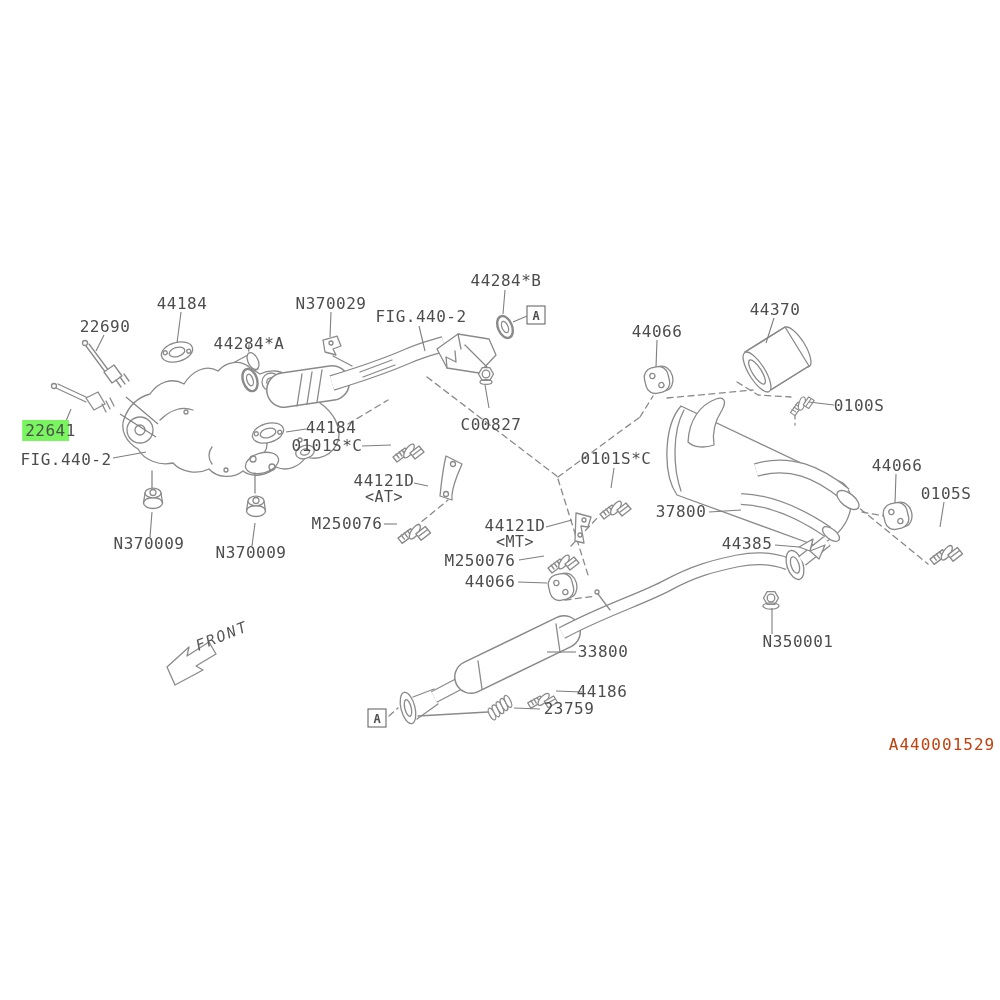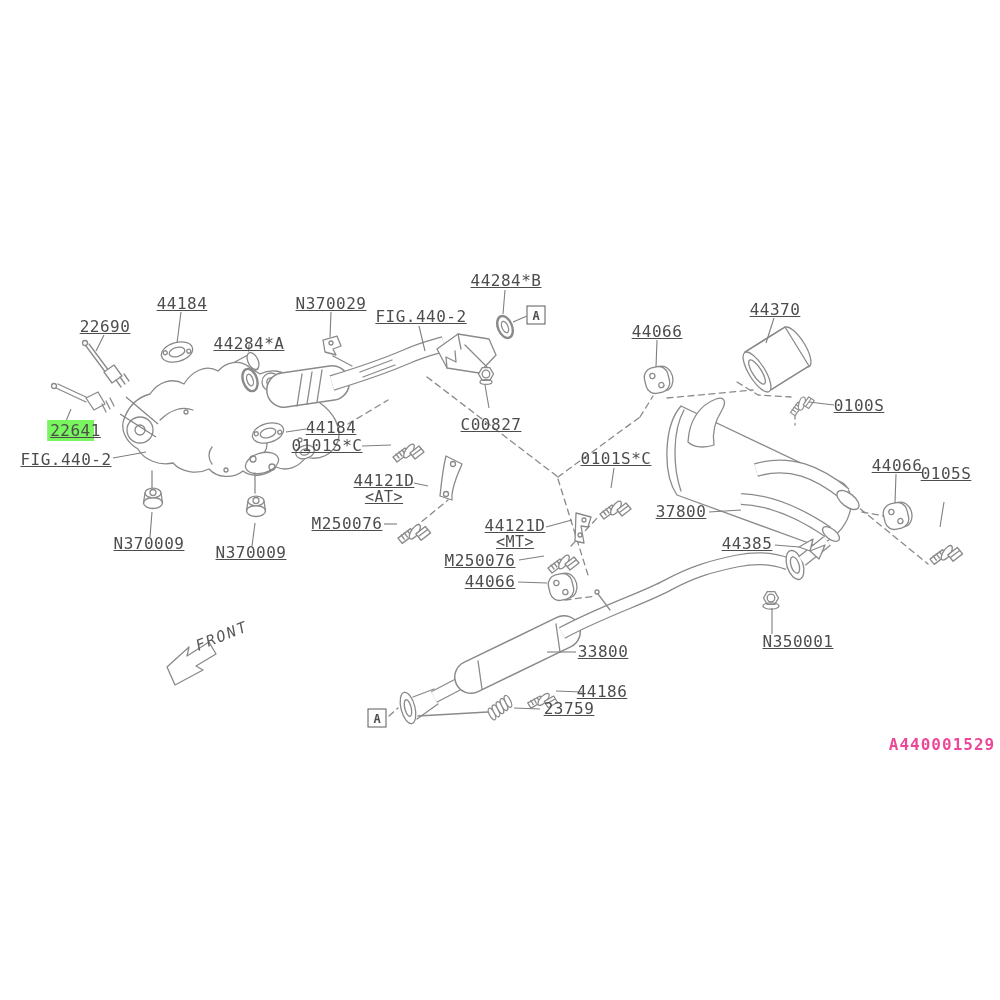--- a/index.html
+++ b/index.html
@@ -6,29 +6,29 @@
   #stage{position:relative;width:1000px;height:1000px;background:#ffffff;overflow:hidden;
          font-family:"DejaVu Sans Mono",monospace;}
   #lineart{position:absolute;left:0;top:0;}
   .ln{stroke:#8a8a8a;fill:none;stroke-width:1.3;stroke-linecap:round;stroke-linejoin:round;}
   .f-w{fill:#ffffff;}
   .dash{stroke-dasharray:6 4.5;}
   .ldr{stroke:#7f7f7f;stroke-width:1.1;fill:none;}
   .pipe-o{stroke:#8a8a8a;fill:none;}
   .pipe-i{stroke:#ffffff;fill:none;}
   .plabel{position:absolute;transform:translate(-50%,-50%);white-space:nowrap;
-          font-size:16px;letter-spacing:.5px;color:#4d4d4d;line-height:1.0;text-align:center;text-decoration:underline;}
+          font-size:16px;letter-spacing:.5px;color:#4d4d4d;line-height:1.0;text-align:center;}
   .plabel .sub{display:block;font-size:15px;margin-top:1px;}
   .hl{background:linear-gradient(90deg,#78f55f 0 84%,rgba(255,255,255,0) 84%);padding:1px 2px 1px 3px;}
   .viewbox{position:absolute;width:17px;height:17px;border:1.6px solid #5a5a5a;background:#fff;
            color:#4d4d4d;font-size:12px;font-weight:bold;display:flex;align-items:center;
            justify-content:center;transform:translate(-50%,-50%);}
   .front-label{position:absolute;transform:translate(-50%,-50%) rotate(-22deg);font-style:italic;
            font-size:15px;letter-spacing:2px;color:#575757;}
-  .code-label{position:absolute;transform:translate(-50%,-50%);font-size:16px;letter-spacing:1px;color:#ec4899;font-weight:bold;}
+  .code-label{position:absolute;transform:translate(-50%,-50%);font-size:16px;letter-spacing:1px;color:#c2410c;}
 </style>
 </head>
 <body>
 
 <div id="stage">
 
 <svg id="lineart" width="1000" height="1000" viewBox="0 0 1000 1000">
   <defs>
     <g id="screw">
       <path class="ln f-w" d="M0,2 L12,-7 L16,-2 L4,7 Z"></path>
@@ -264,38 +264,38 @@
     <path d="M126,397 L158,424"></path>
   </g>
 </svg>
 
   <div class="plabel" style="left:105px;top:327px">22690</div>
   <div class="plabel" style="left:182px;top:304px">44184</div>
   <div class="plabel" style="left:249px;top:344px">44284*A</div>
   <div class="plabel" style="left:331px;top:304px">N370029</div>
   <div class="plabel" style="left:421px;top:317px">FIG.440-2</div>
   <div class="plabel" style="left:506px;top:281px">44284*B</div>
-  <div class="plabel" style="left:75px;top:431px"><span class="hl">22641</span></div>
+  <div class="plabel" style="left:50px;top:431px"><span class="hl">22641</span></div>
   <div class="plabel" style="left:66px;top:460px">FIG.440-2</div>
   <div class="plabel" style="left:331px;top:428px">44184</div>
   <div class="plabel" style="left:327px;top:446px">0101S*C</div>
   <div class="plabel" style="left:384px;top:489px">
     <span>44121D</span>
     <span class="sub">&lt;AT&gt;</span>
   </div>
   <div class="plabel" style="left:347px;top:524px">M250076</div>
   <div class="plabel" style="left:149px;top:544px">N370009</div>
   <div class="plabel" style="left:251px;top:553px">N370009</div>
   <div class="plabel" style="left:491px;top:425px">C00827</div>
   <div class="plabel" style="left:775px;top:310px">44370</div>
   <div class="plabel" style="left:657px;top:332px">44066</div>
   <div class="plabel" style="left:859px;top:406px">0100S</div>
   <div class="plabel" style="left:616px;top:459px">0101S*C</div>
   <div class="plabel" style="left:897px;top:466px">44066</div>
-  <div class="plabel" style="left:946px;top:474px">0105S</div>
+  <div class="plabel" style="left:946px;top:494px">0105S</div>
   <div class="plabel" style="left:681px;top:512px">37800</div>
   <div class="plabel" style="left:515px;top:534px">
     <span>44121D</span>
     <span class="sub">&lt;MT&gt;</span>
   </div>
   <div class="plabel" style="left:747px;top:544px">44385</div>
   <div class="plabel" style="left:480px;top:561px">M250076</div>
   <div class="plabel" style="left:490px;top:582px">44066</div>
   <div class="plabel" style="left:798px;top:642px">N350001</div>
   <div class="plabel" style="left:603px;top:652px">33800</div>

